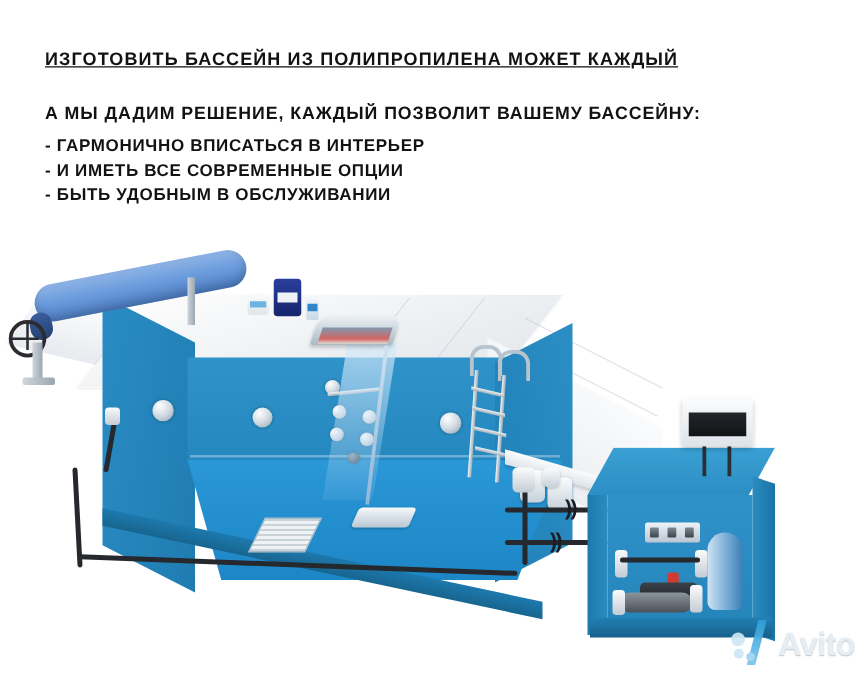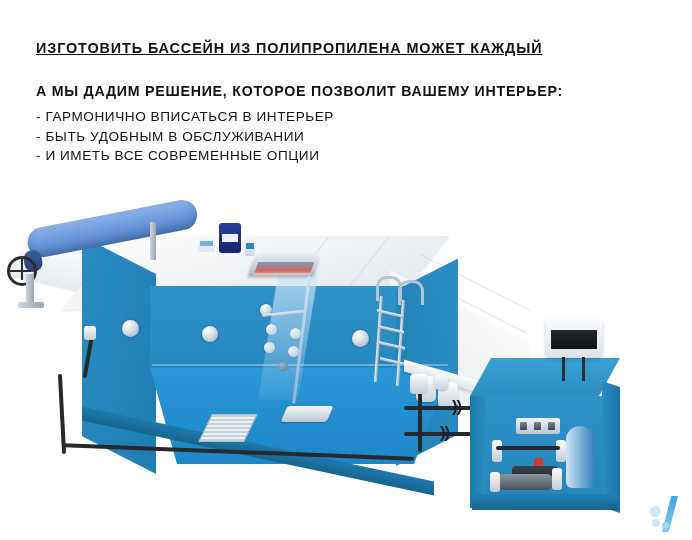--- a/index.html
+++ b/index.html
@@ -7,21 +7,21 @@
        font-family:"Liberation Sans","DejaVu Sans",sans-serif;}
   .ad{position:absolute;inset:0;background:#ffffff;}
 
   
   .copy{position:absolute;left:36px;top:40px;width:620px;}
   .headline{font-size:14.4px;font-weight:bold;letter-spacing:.9px;
             color:#121212;line-height:1.2;white-space:nowrap;text-decoration:underline;}
   .subhead{margin-top:26px;font-size:14.2px;font-weight:bold;letter-spacing:.75px;
            color:#121212;line-height:1.2;white-space:nowrap;}
   .bullets{margin-top:7px;}
-  .bullet{font-size:13.6px;font-weight:normal;letter-spacing:.55px;
+  .bullet{font-size:13.6px;font-weight:bold;letter-spacing:.55px;
           color:#121212;line-height:1.43;white-space:nowrap;}
 
   
   .scene{position:absolute;left:0;top:178px;width:692px;height:362px;}
 
   
   .deck{position:absolute;background:#f2f4f6;}
   .deck-top{left:120px;top:58px;width:330px;height:74px;
      background:linear-gradient(160deg,#fdfdfd 0%,#eceff2 60%,#e2e6ea 100%);
      transform:skewX(-38deg);transform-origin:top left;
@@ -183,25 +183,25 @@
   .wm-text{font-size:26px;font-weight:bold;color:#e4edf3;letter-spacing:-.5px;
       text-shadow:0 1px 1px rgba(120,140,155,.55);}
 </style>
 </head>
 <body>
 
 <div class="ad">
 
   <div class="copy">
     <div class="headline">ИЗГОТОВИТЬ БАССЕЙН ИЗ ПОЛИПРОПИЛЕНА МОЖЕТ КАЖДЫЙ</div>
-    <div class="subhead">А МЫ ДАДИМ РЕШЕНИЕ, КОТОРОЕ ПОЗВОЛИТ ВАШЕМУ ИНТЕРЬЕР:</div>
+    <div class="subhead">А МЫ ДАДИМ РЕШЕНИЕ, КАЖДЫЙ ПОЗВОЛИТ ВАШЕМУ БАССЕЙНУ:</div>
     <div class="bullets">
       <div class="bullet">- ГАРМОНИЧНО ВПИСАТЬСЯ В ИНТЕРЬЕР</div>
+      <div class="bullet">- И ИМЕТЬ ВСЕ СОВРЕМЕННЫЕ ОПЦИИ</div>
       <div class="bullet">- БЫТЬ УДОБНЫМ В ОБСЛУЖИВАНИИ</div>
-      <div class="bullet">- И ИМЕТЬ ВСЕ СОВРЕМЕННЫЕ ОПЦИИ</div>
     </div>
   </div>
 
   <div class="scene">
 
     <div class="deck deck-left-ramp"></div>
     <div class="deck deck-top"></div>
     <div class="deck deck-right"></div>
     <div class="tileline" style="left:300px;top:60px;width:1px;height:70px;transform:skewX(-38deg);"></div>
     <div class="tileline" style="left:360px;top:60px;width:1px;height:70px;transform:skewX(-38deg);"></div>
@@ -306,15 +306,16 @@
     <div class="cabinet-face"></div>
   </div>
 
   <div class="wm">
     <div class="wm-dots">
       <div class="wm-wedge"></div>
       <div class="wm-dot" style="left:0;top:8px;width:11px;height:11px;"></div>
       <div class="wm-dot" style="left:2px;top:21px;width:8px;height:8px;"></div>
       <div class="wm-dot" style="left:12px;top:24px;width:7px;height:7px;background:#9fd2ee;"></div>
     </div>
+    <div class="wm-text">Avito</div>
   </div>
 
 </div>
 
 </body></html>

